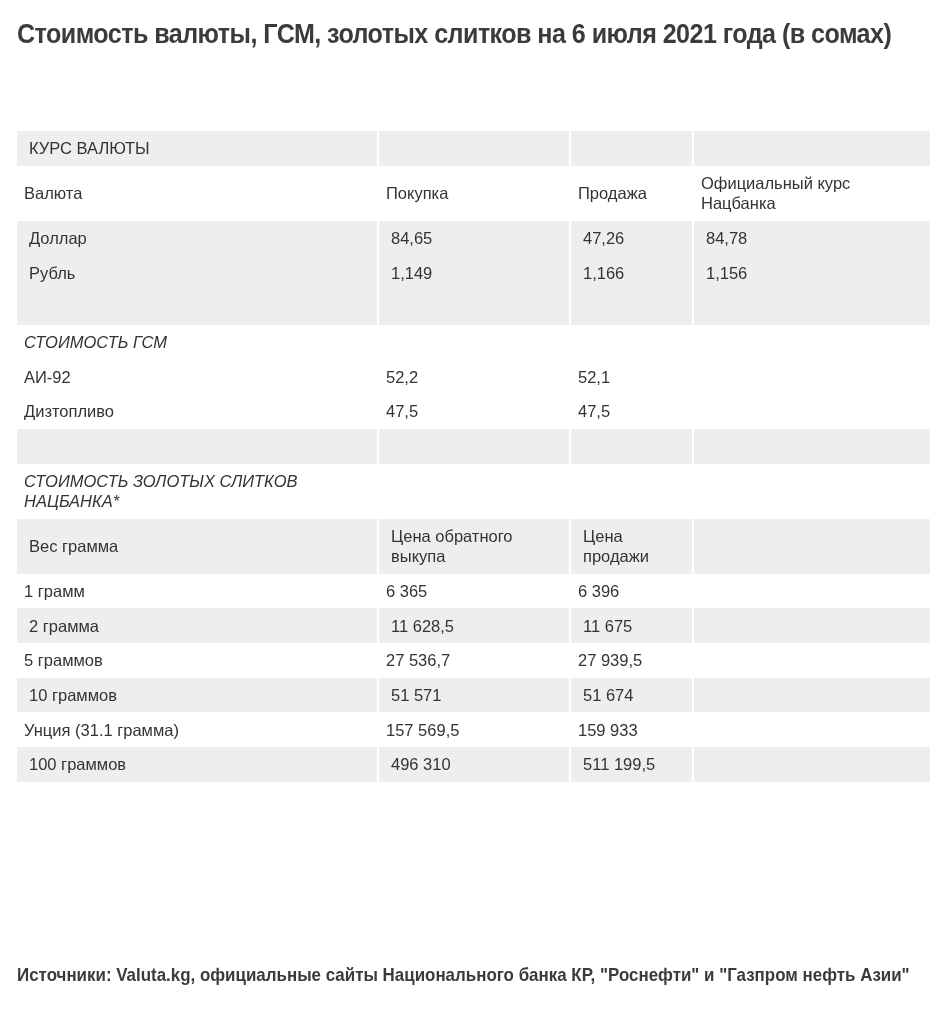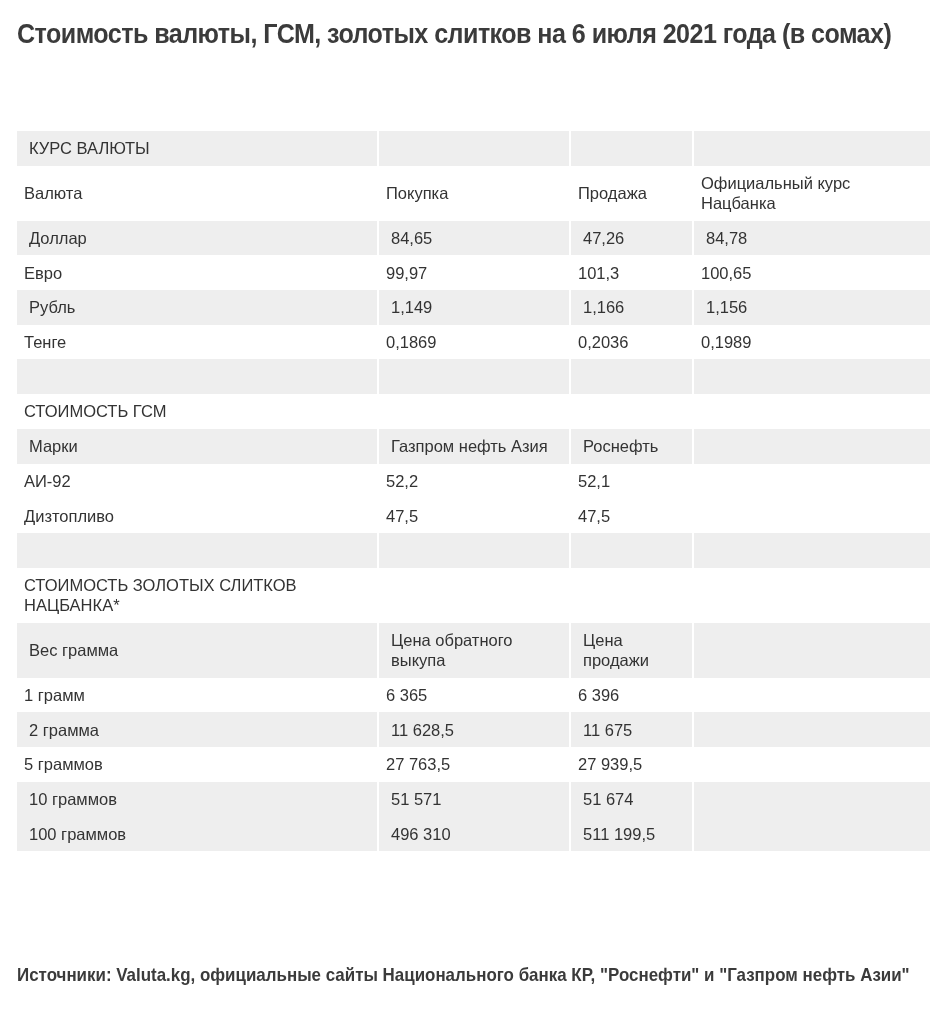--- a/index.html
+++ b/index.html
@@ -25,21 +25,21 @@
   }
   table.data td {
     padding: 0 7px; vertical-align: middle; height: 34.7px;
     line-height: 20px; border-right: 2px solid #ffffff;
     box-sizing: border-box;
   }
   table.data td:last-child { border-right: none; }
   table.data tr.g td { background: #eeeeee; padding-left: 12px; }
   table.data tr.w td { background: #ffffff; }
   table.data tr.tall td { height: 55px; }
-  table.data tr.section td { border-right: none; }
+  table.data tr.section td { border-right: none; font-style: italic; }
   .col1 { width: 362px; }
   .col2 { width: 192px; }
   .col3 { width: 123px; }
   .col4 { width: 236px; }
   .footer {
     position: absolute; left: 17px; top: 962px; width: 1000px;
     font-weight: bold; font-size: 18.5px; line-height: 26px; color: #3b3b3b;
     transform: scaleX(0.915); transform-origin: left top;
   }
 </style>
@@ -68,56 +68,38 @@
       <td>Покупка</td>
       <td>Продажа</td>
       <td>Официальный курс Нацбанка</td>
     </tr>
     <tr class="g">
       <td>Доллар</td>
       <td>84,65</td>
       <td>47,26</td>
       <td>84,78</td>
     </tr>
-    <tr class="w">
-      <td>Евро</td>
-      <td>99,97</td>
-      <td>101,3</td>
-      <td>100,65</td>
-    </tr>
     <tr class="g">
       <td>Рубль</td>
       <td>1,149</td>
       <td>1,166</td>
       <td>1,156</td>
-    </tr>
-    <tr class="w">
-      <td>Тенге</td>
-      <td>0,1869</td>
-      <td>0,2036</td>
-      <td>0,1989</td>
     </tr>
     <tr class="g">
       <td></td>
         <td></td>
         <td></td>
         <td></td>
     </tr>
 
     <tr class="w section">
       <td>СТОИМОСТЬ ГСМ</td>
       <td></td>
         <td></td>
         <td></td>
-    </tr>
-    <tr class="g">
-      <td>Марки</td>
-      <td>Газпром нефть Азия</td>
-      <td>Роснефть</td>
-      <td></td>
     </tr>
     <tr class="w">
       <td>АИ-92</td>
       <td>52,2</td>
       <td>52,1</td>
       <td></td>
     </tr>
     <tr class="w">
       <td>Дизтопливо</td>
       <td>47,5</td>
@@ -150,28 +132,34 @@
       <td></td>
     </tr>
     <tr class="g">
       <td>2 грамма</td>
       <td>11 628,5</td>
       <td>11 675</td>
       <td></td>
     </tr>
     <tr class="w">
       <td>5 граммов</td>
-      <td>27 763,5</td>
+      <td>27 536,7</td>
       <td>27 939,5</td>
       <td></td>
     </tr>
     <tr class="g">
       <td>10 граммов</td>
       <td>51 571</td>
       <td>51 674</td>
+      <td></td>
+    </tr>
+    <tr class="w">
+      <td>Унция (31.1 грамма)</td>
+      <td>157 569,5</td>
+      <td>159 933</td>
       <td></td>
     </tr>
     <tr class="g">
       <td>100 граммов</td>
       <td>496 310</td>
       <td>511 199,5</td>
       <td></td>
     </tr>
   </tbody>
 </table>

